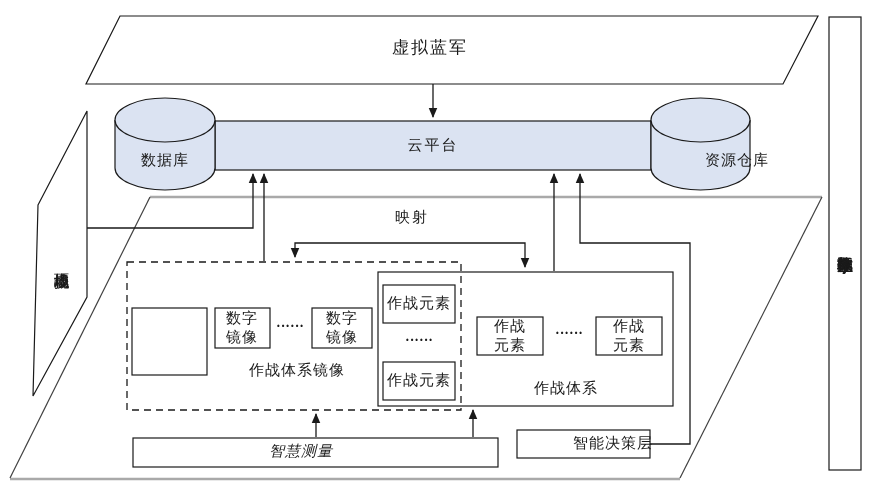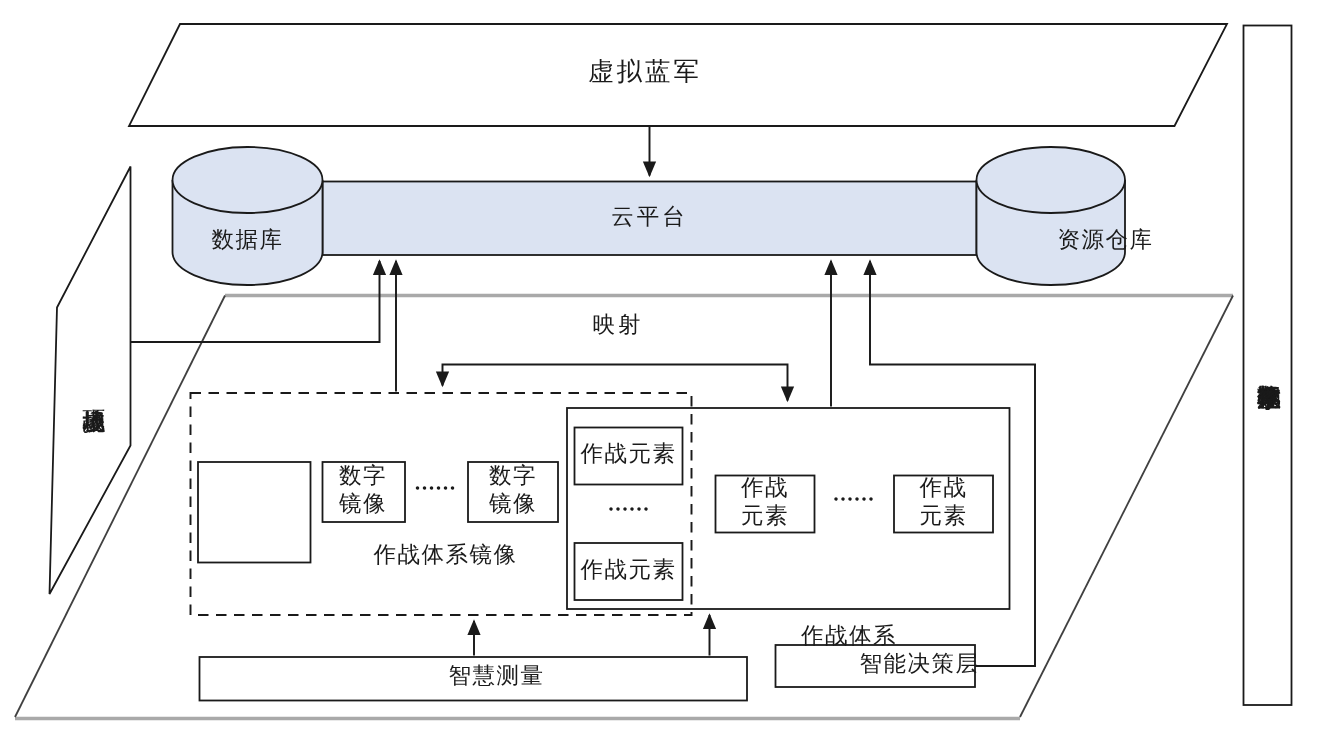--- a/index.html
+++ b/index.html
@@ -97,17 +97,17 @@
   <div class="lbl" style="left:297px;top:371px;">作战体系镜像</div>
 
   <div class="lbl" style="left:419px;top:304px;">作战元素</div>
   <div class="lbl dots" style="left:419px;top:341px;">······</div>
   <div class="lbl" style="left:419px;top:381px;">作战元素</div>
   <div class="lbl" style="left:510px;top:336px;">作战
 元素</div>
   <div class="lbl dots" style="left:569px;top:334px;">······</div>
   <div class="lbl" style="left:629px;top:336px;">作战
 元素</div>
-  <div class="lbl" style="left:566px;top:389px;margin-top:36px;">作战体系</div>
+  <div class="lbl" style="left:566px;top:389px;">作战体系</div>
 
-  <div class="lbl" style="left:331px;top:452px;">智慧测量</div>
+  <div class="lbl" style="left:301px;top:452px;font-style:italic;">智慧测量</div>
   <div class="lbl" style="left:613px;top:444px;">智能决策层</div>
 </div>
 
 </body></html>

